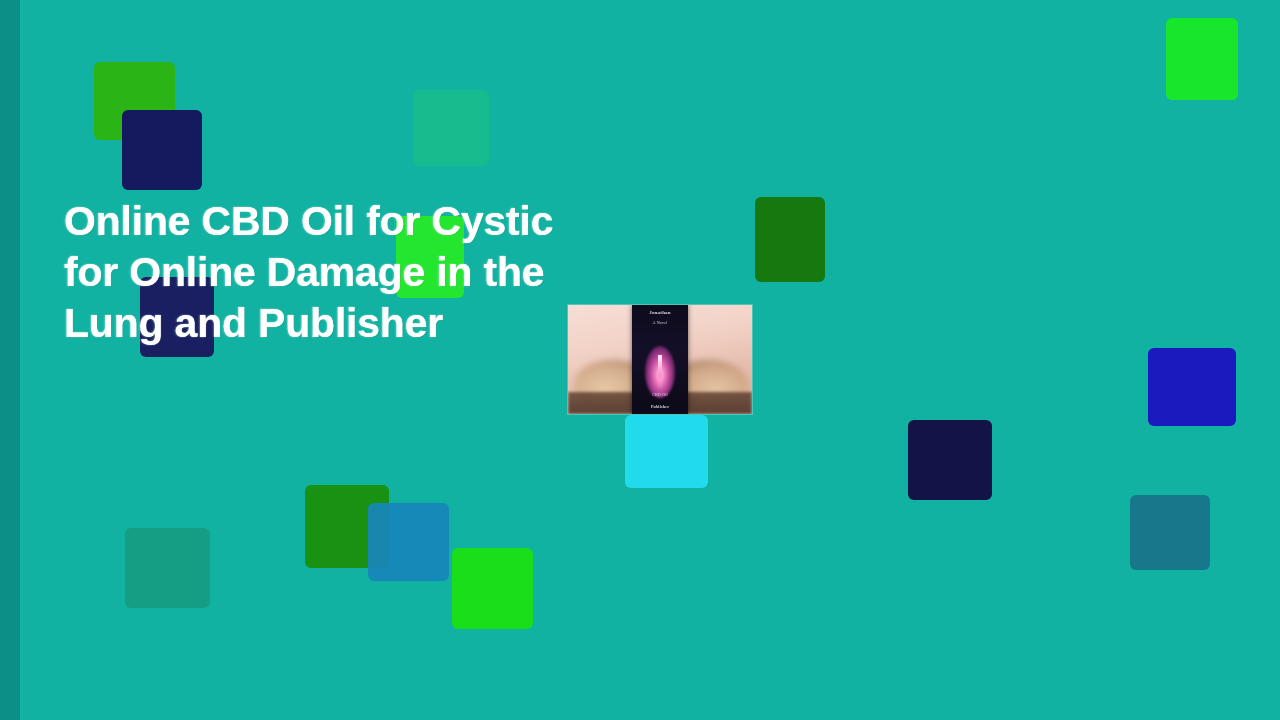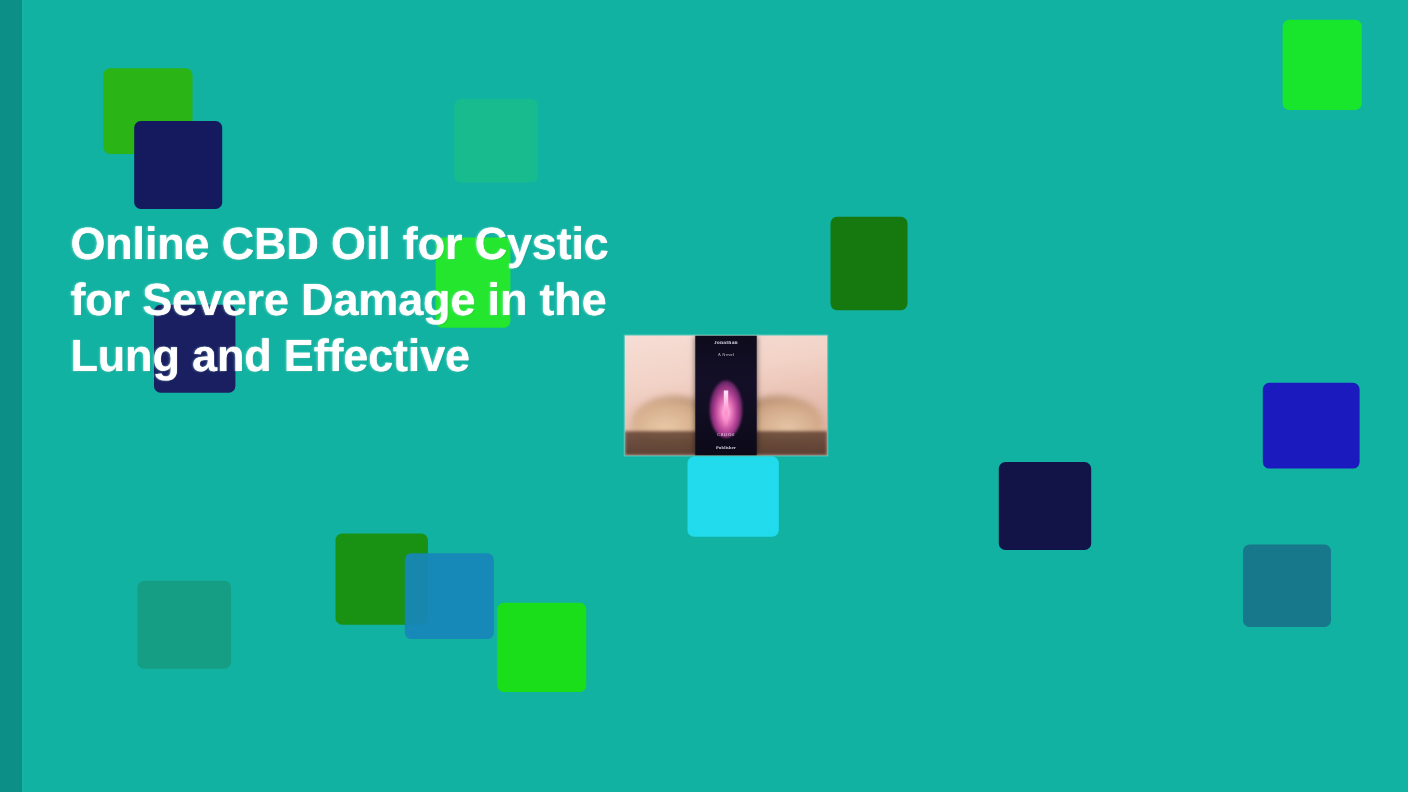--- a/index.html
+++ b/index.html
@@ -160,22 +160,22 @@
       <div class="sq" style="left: 888px; top: 420px; width: 84px; height: 80px; background: rgb(18, 19, 72); opacity: 1;"></div>
       <div class="sq" style="left: 1110px; top: 495px; width: 80px; height: 75px; background: rgb(24, 121, 140); opacity: 1;"></div>
       <div class="sq" style="left: 105px; top: 528px; width: 85px; height: 80px; background: rgb(23, 155, 128); opacity: 0.85;"></div>
       <div class="sq" style="left: 285px; top: 485px; width: 84px; height: 83px; background: rgb(25, 147, 19); opacity: 1;"></div>
       <div class="sq" style="left: 348px; top: 503px; width: 81px; height: 78px; background: rgb(23, 135, 188); opacity: 0.92;"></div>
       <div class="sq" style="left: 432px; top: 548px; width: 81px; height: 81px; background: rgb(25, 224, 25); opacity: 1;"></div>
     </div>
 
   <div id="title" style="color: rgb(255, 255, 255);">
       <span class="ln">Online CBD Oil for Cystic</span>
-      <span class="ln">for Severe Damage in the</span>
-      <span class="ln">Lung and Effective</span>
+      <span class="ln">for Online Damage in the</span>
+      <span class="ln">Lung and Publisher</span>
     </div>
 
   <div id="cover">
     <div class="blur-l"></div>
     <div class="blur-r"></div>
     <div class="table"></div>
     <div class="spine">
       <div class="glow"></div>
       <div class="beam"></div>
       <div class="c-txt c-author">Jonathan</div>

